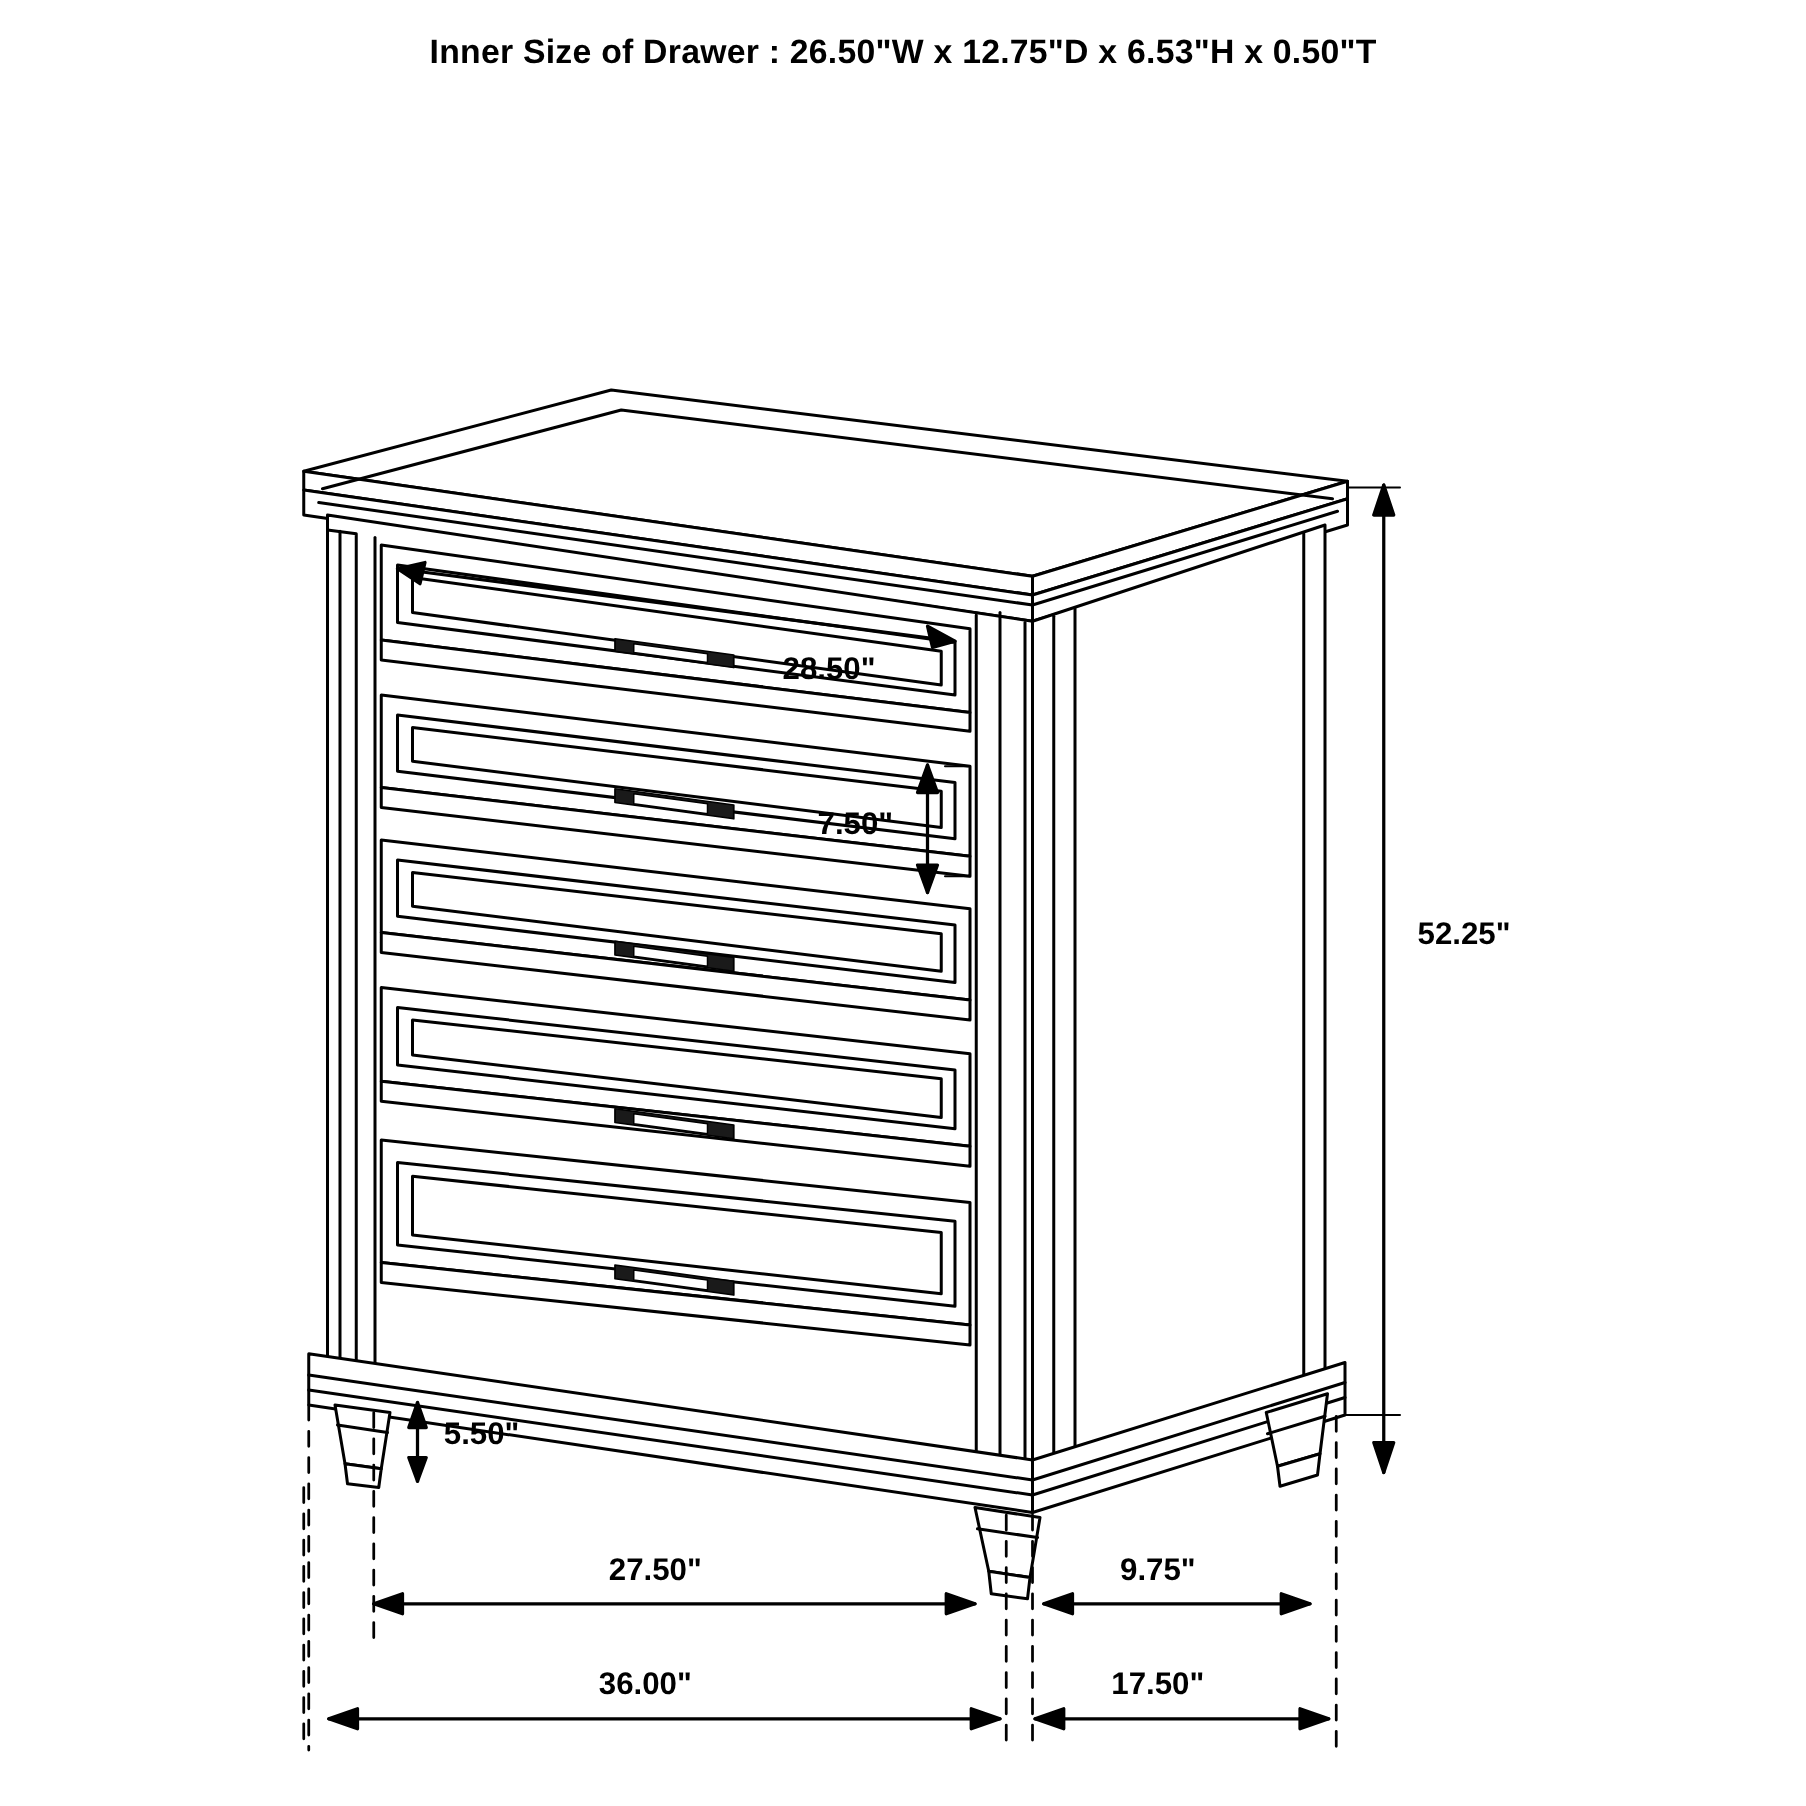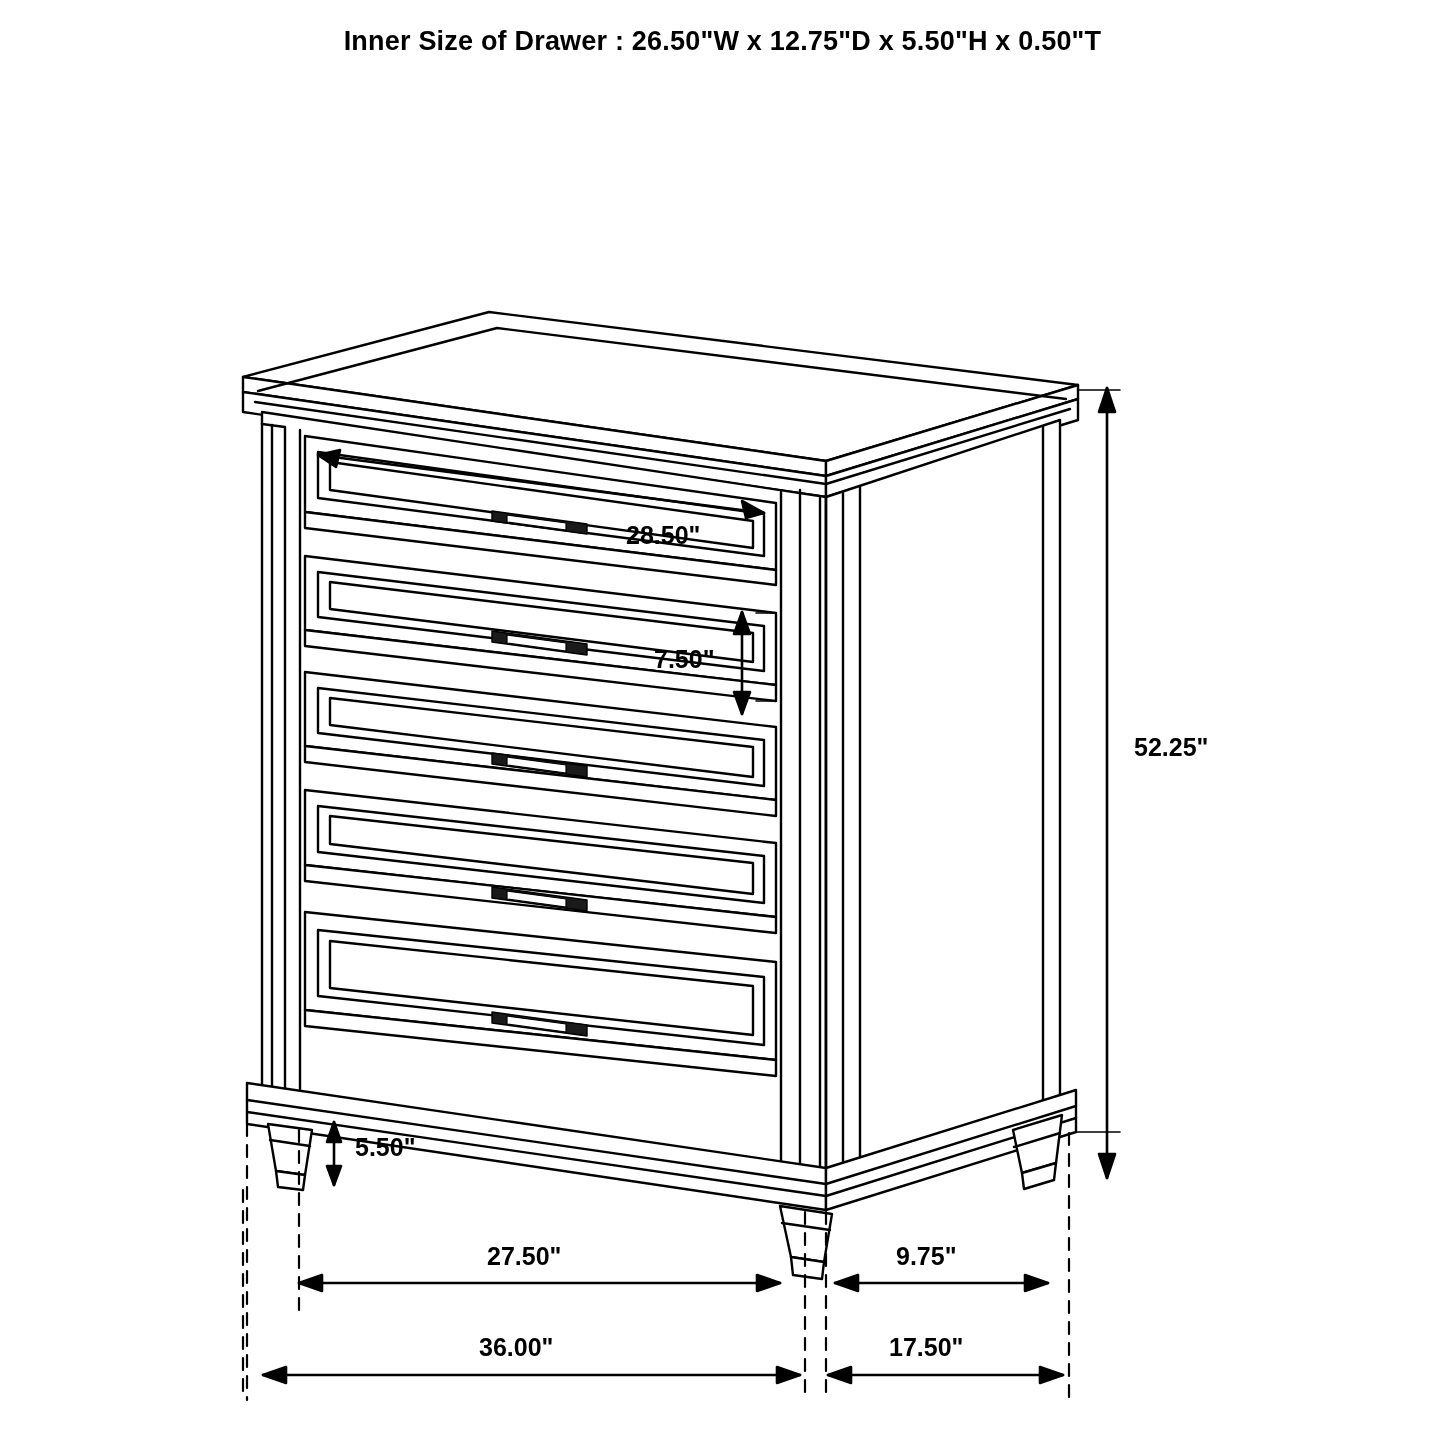--- a/index.html
+++ b/index.html
@@ -42,21 +42,21 @@
     font-size: 25px;
     font-weight: bold;
     white-space: nowrap;
   }
 </style>
 </head>
 <body>
 
 <div id="sheet">
 
-  <div id="title">Inner Size of Drawer : 26.50"W x 12.75"D x 5.50"H x 0.50"T</div>
+  <div id="title">Inner Size of Drawer : 26.50"W x 12.75"D x 6.53"H x 0.50"T</div>
 
   <svg class="drawing" viewBox="0 0 1445 1445">
     <g fill="none" stroke="#000000" stroke-width="2.4" stroke-linejoin="round" stroke-linecap="round">
 
       <g>
         <path d="M243,377 L489,312 L1078,385 L826,461 Z" fill="#ffffff"></path>
         <path d="M243,377 L243,392 L826,476 L826,461 Z" fill="#ffffff"></path>
         <path d="M826,461 L1078,385 L1078,399 L826,476 Z" fill="#ffffff"></path>
         <path d="M258,391 L497,328 L1066,399"></path>
       </g>

